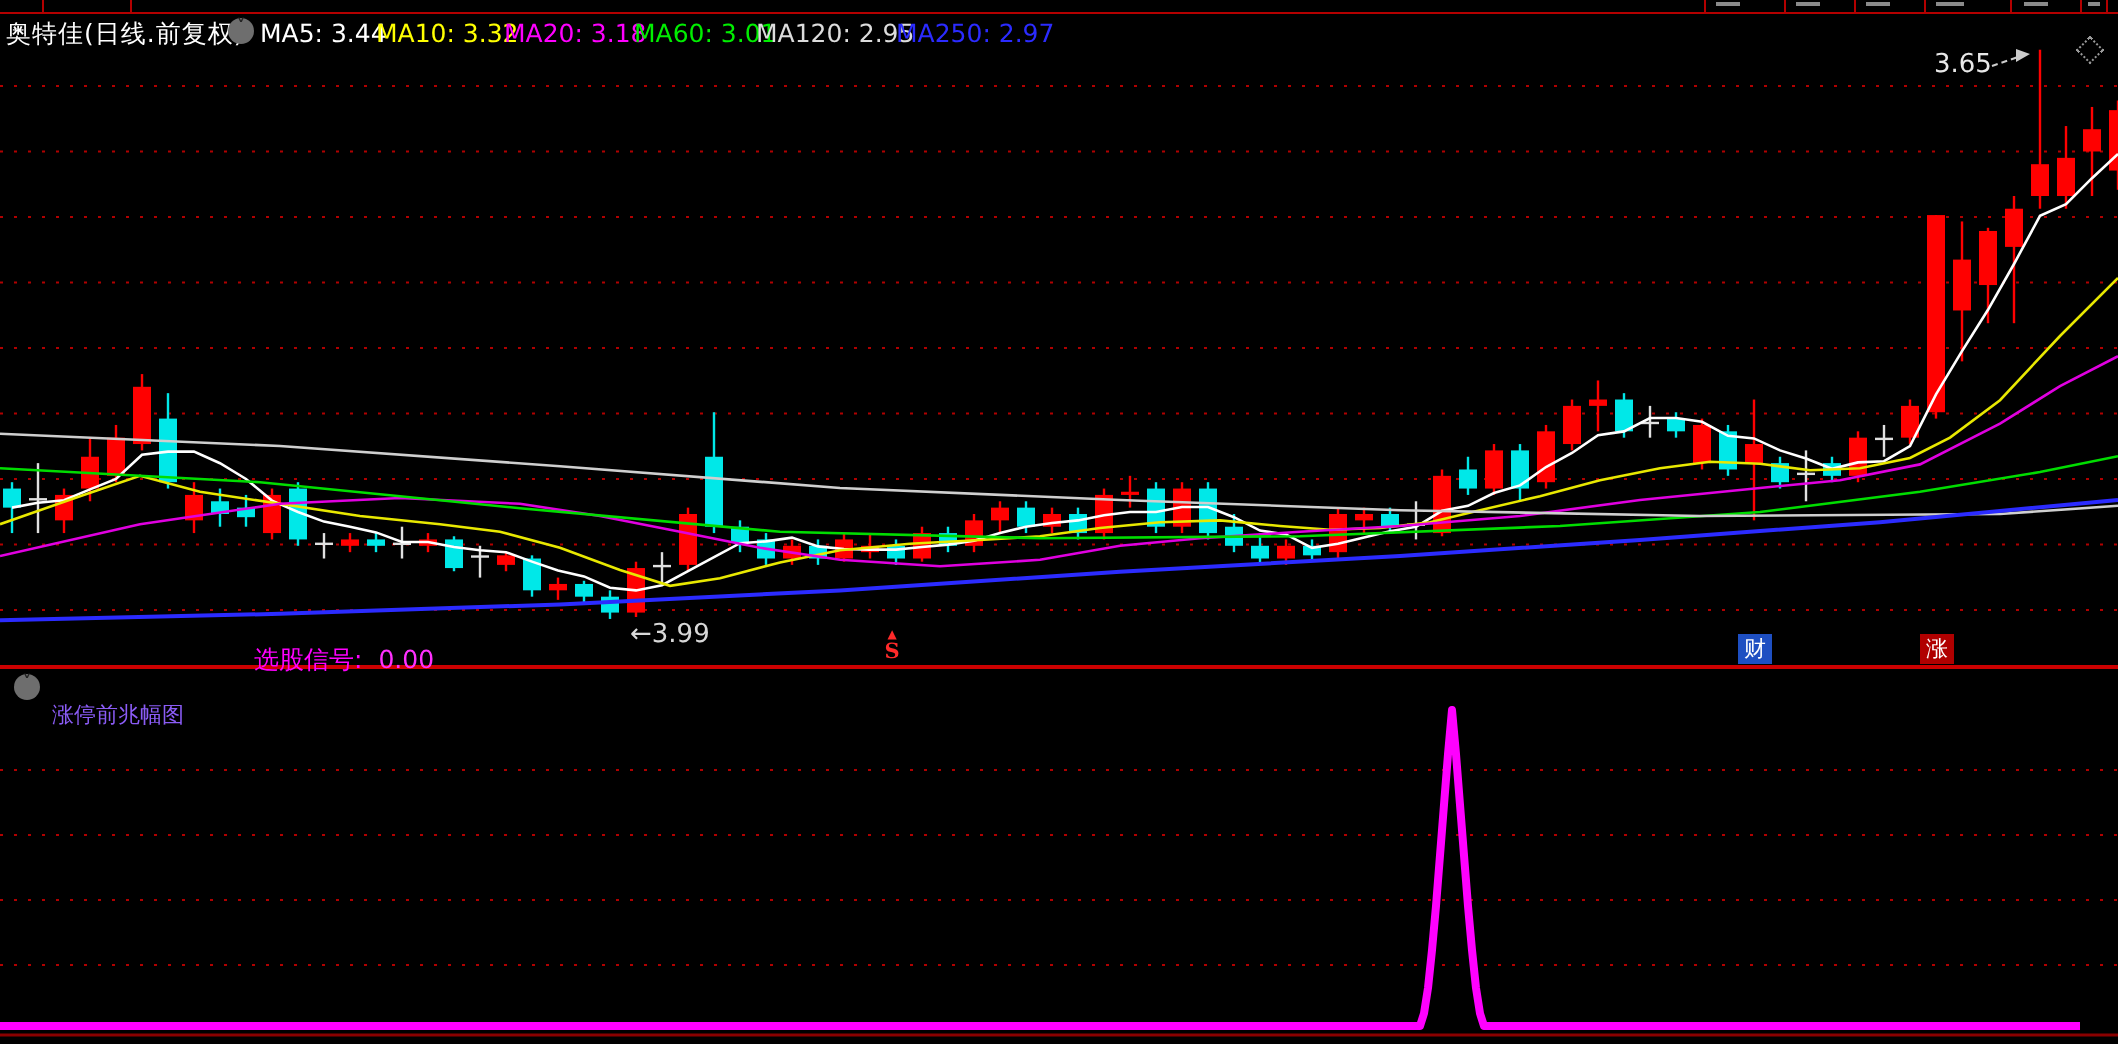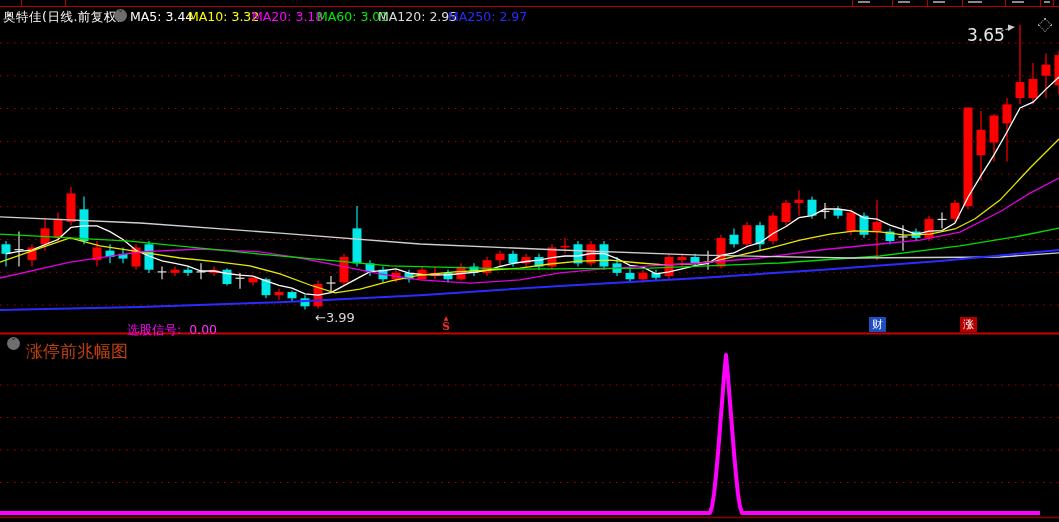--- a/index.html
+++ b/index.html
@@ -14,27 +14,27 @@
   .hdr-title{position:absolute;left:3px;top:1px;color:#ffffff;font-size:12.5px;letter-spacing:.5px;white-space:nowrap;}
   .circle-icon{position:absolute;width:13px;height:13px;border-radius:50%;background:#6e6e6e;
                color:#222;font-size:9px;font-weight:bold;text-align:center;line-height:11px;cursor:pointer;}
   .ma-label{position:absolute;top:1px;font-size:12.5px;white-space:nowrap;}
   .diamond{position:absolute;left:1040px;top:12px;width:8px;height:8px;border:1px dotted #999;transform:rotate(45deg);}
   
   #chart-svg{position:absolute;left:0;top:0;}
   
   .lbl{position:absolute;white-space:nowrap;}
   .low-label{left:315px;top:310px;color:#d8d8d8;font-size:13px;}
-  .high-label{left:967px;top:25px;color:#e8e8e8;font-size:17px;}
+  .high-label{left:967px;top:25px;color:#e8e8e8;font-size:13px;}
   .ex-marker{left:440px;top:315px;width:12px;text-align:center;color:#ff2a2a;line-height:1;}
   .ex-marker .up{font-size:6px;display:block;}
   .ex-marker .s{font-size:10.5px;font-weight:bold;display:block;font-family:"DejaVu Serif","Liberation Serif",serif;}
   .badge{position:absolute;top:317px;width:17px;height:15px;color:#fff;font-size:11px;text-align:center;line-height:15px;}
   
-  .p2-title{position:absolute;left:26px;top:340px;color:#c2410c;font-size:17px;white-space:nowrap;}
+  .p2-title{position:absolute;left:26px;top:350px;color:#8b5cf6;font-size:11px;white-space:nowrap;}
   .p2-sig{position:absolute;left:127px;top:322px;font-size:12.5px;white-space:nowrap;}
 </style>
 </head>
 <body>
 
 <div class="screen">
 
   <div class="top-strip">
     <div class="strip-tick" style="left:21px"></div>
     <div class="strip-tick" style="left:65px"></div>

